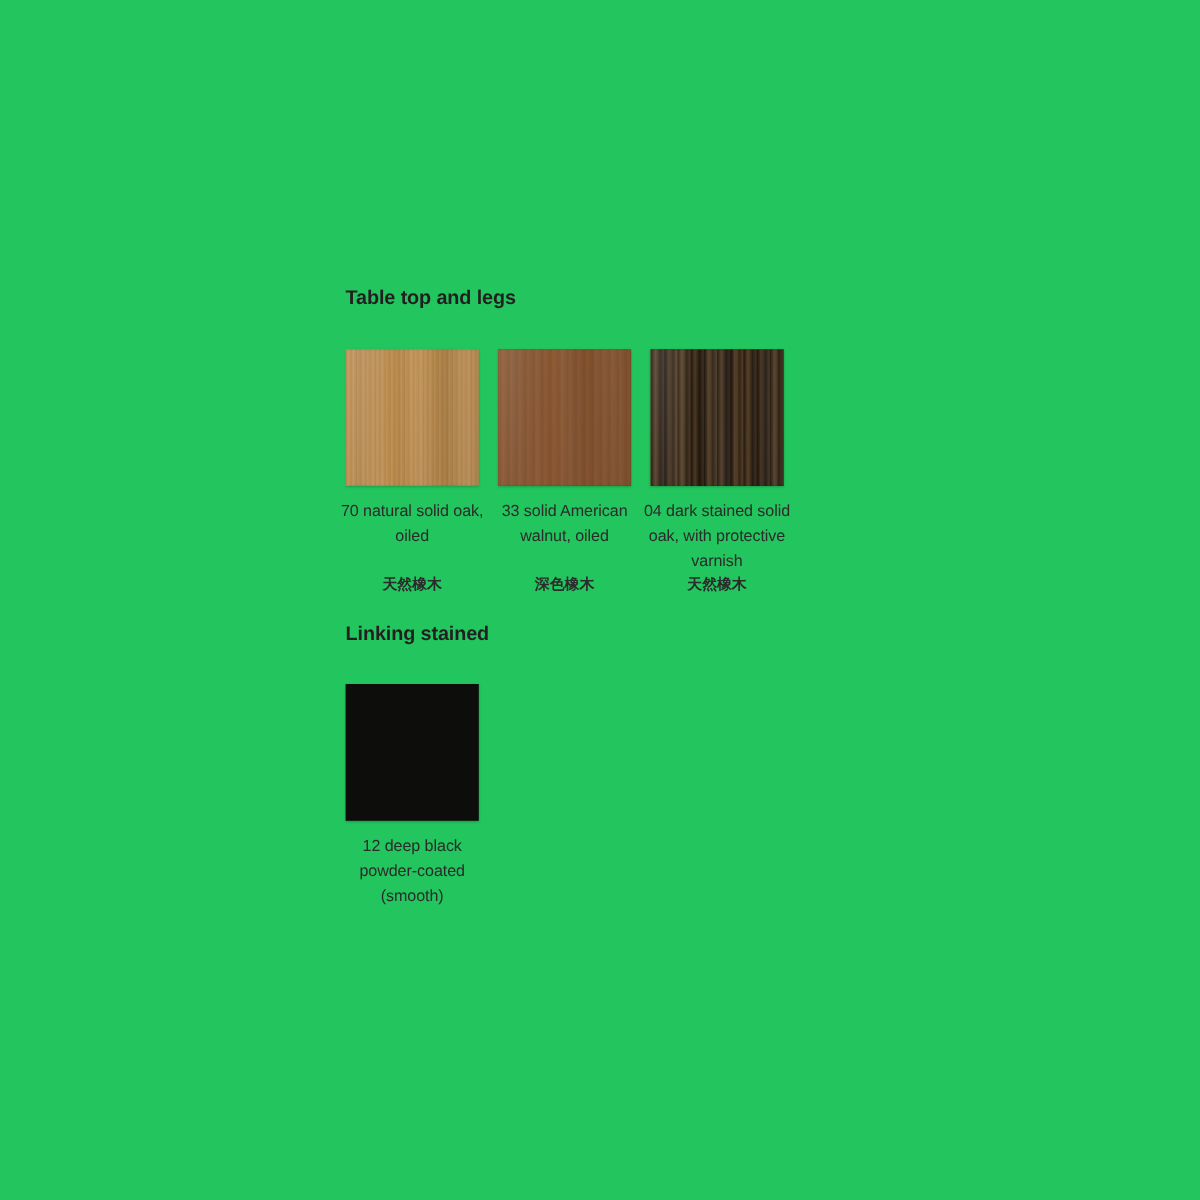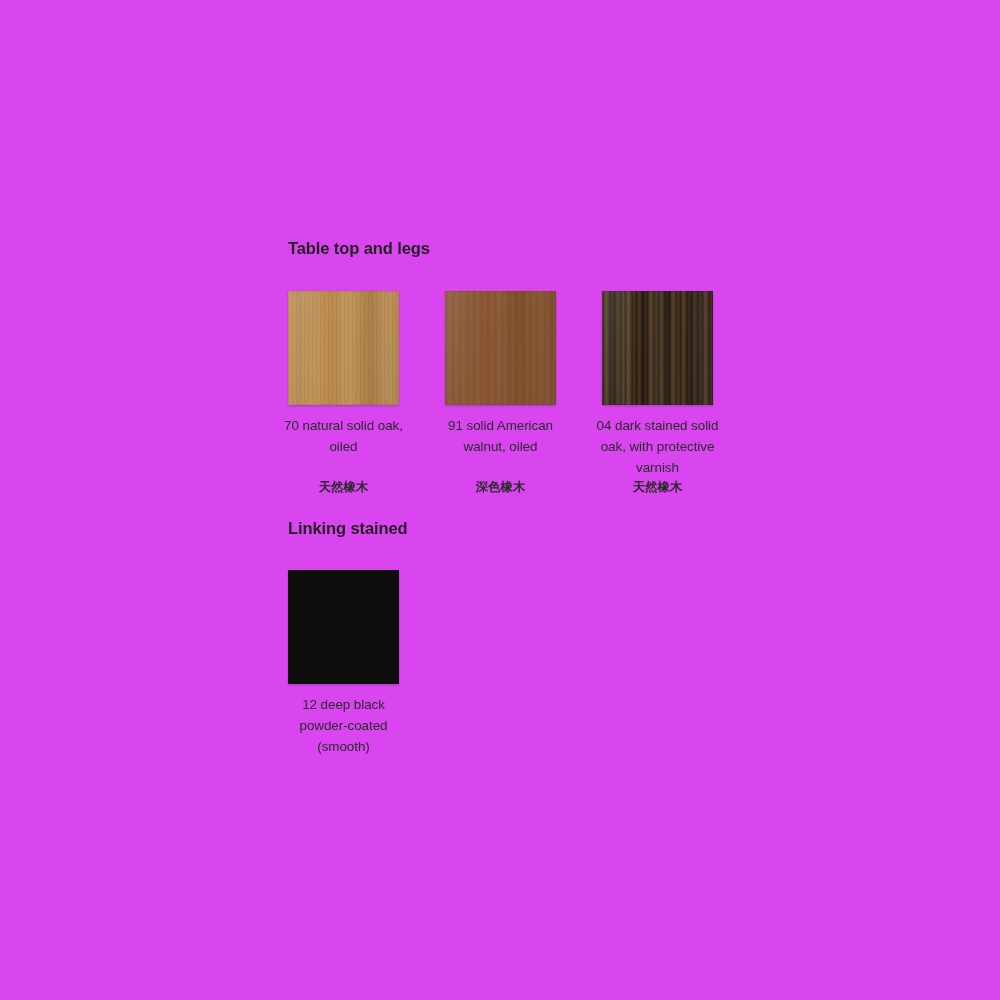--- a/index.html
+++ b/index.html
@@ -14,21 +14,21 @@
     font-family: "Liberation Sans", "DejaVu Sans", sans-serif;
     color: #231f20;
     overflow: hidden;
   }
 
   .sheet {
     position: absolute;
     left: 0; top: 0;
     width: 1000px;
     height: 1000px;
-    background: #d946ef;
+    background: #22c55e;
   }
 
   
   .section {
     position: absolute;
   }
   .section-wood   { left: 288px; top: 238px; width: 430px; }
   .section-link   { left: 288px; top: 518px; width: 430px; }
 
   .section-title {
@@ -40,21 +40,21 @@
     line-height: 20px;
     white-space: nowrap;
   }
 
   
   .swatch-row {
     position: absolute;
     left: 0;
     top: 53px;
     display: flex;
-    gap: 46px;
+    gap: 16px;
   }
   .swatch-cell {
     width: 111px;
     display: flex;
     flex-direction: column;
     align-items: center;
   }
   .swatch-chip {
     width: 111px;
     height: 114px;
@@ -204,21 +204,21 @@
         <div class="caption">70 natural solid oak, oiled</div>
         <div class="caption-cjk">天然橡木</div>
       </div>
 
       <div class="swatch-cell">
         <div class="swatch-chip" style="background:#88522b;">
           <div class="grain soft"></div>
           <div class="grain streaks"></div>
           <div class="sheen"></div>
         </div>
-        <div class="caption">91 solid American walnut, oiled</div>
+        <div class="caption">33 solid American walnut, oiled</div>
         <div class="caption-cjk">深色橡木</div>
       </div>
 
       <div class="swatch-cell">
         <div class="swatch-chip" style="background:#503a23;">
           <div class="grain strong"></div>
           <div class="grain streaks"></div>
           <div class="sheen"></div>
         </div>
         <div class="caption">04 dark stained solid oak, with protective varnish</div>

